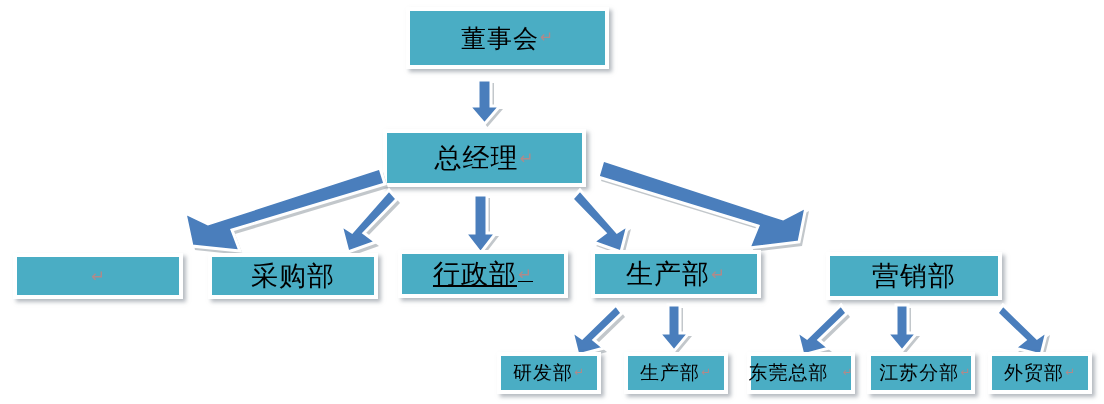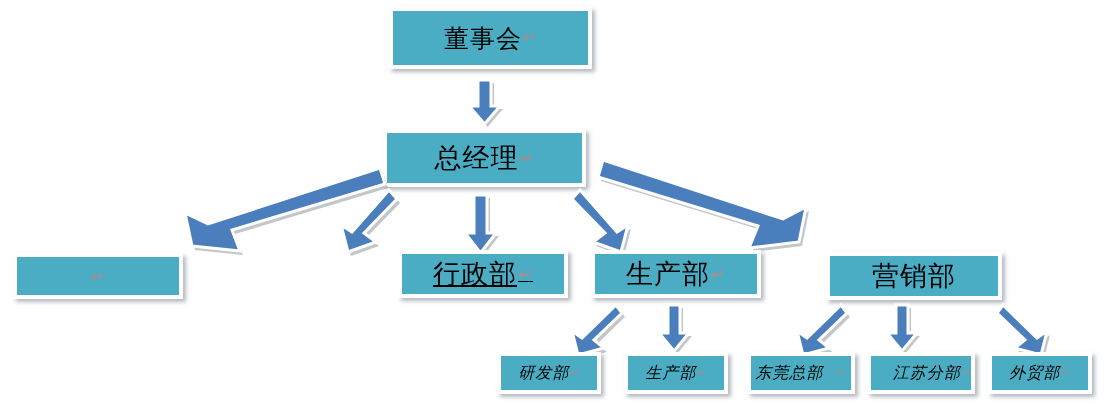--- a/index.html
+++ b/index.html
@@ -34,21 +34,21 @@
   .node .pilcrow {
     display: inline-block;
     color: #b08a8a;
     font-size: 0.62em;
     line-height: 1;
     vertical-align: middle;
     margin-left: 1px;
   }
   .node.lvl1 { font-size: 25px; }
   .node.lvl2 { font-size: 27px; }
-  .node.lvl3 { font-size: 16px; font-style: italic; }
+  .node.lvl3 { font-size: 19px; }
 
   .arrow {
     position: absolute;
     overflow: visible;
   }
   .arrow svg { display: block; overflow: visible; }
   .apoly {
     fill: #4a7ebc;
     stroke: #ffffff;
     stroke-width: 3;
@@ -56,21 +56,21 @@
   }
   .ashadow {
     fill: rgba(120,130,140,0.45);
   }
 </style>
 </head>
 <body>
 
 <div id="canvas">
 
-  <div class="node lvl1" style="left:389px; top:7px; width:203px; height:62px;justify-content:center;">
+  <div class="node lvl1" style="left:406px; top:7px; width:203px; height:62px;justify-content:center;">
     <span class="lbl">董事会</span>
       <span class="pilcrow">↵</span>
   </div>
 
   <div class="arrow" style="left:466px; top:80px; width:40px; height:46px;">
     <svg width="40" height="46" viewBox="0 0 40 46">
       <g class="ashadow" transform="translate(3,3)">
         <polygon points="12,0 25,0 25,26 34,26 18.5,44 3,26 12,26"></polygon>
       </g>
       <polygon class="apoly" points="12,0 25,0 25,26 34,26 18.5,44 3,26 12,26"></polygon>
@@ -124,20 +124,23 @@
         <polygon points="5,0 0,17 160,66 151,88 201,82 208,47 185,59"></polygon>
       </g>
       <polygon class="apoly" points="5,0 0,17 160,66 151,88 201,82 208,47 185,59"></polygon>
     </svg>
   </div>
 
   <div class="node lvl2" style="left:13px; top:253px; width:170px; height:46px;">
       <span class="pilcrow">↵</span>
   </div>
 
+  <div class="node lvl2" style="left:208px; top:253px; width:170px; height:46px;">
+    <span class="lbl">采购部</span>
+  </div>
 
   <div class="node lvl2" style="left:398px; top:250px; width:170px; height:48px;text-decoration:underline;">
     <span class="lbl">行政部</span>
       <span class="pilcrow">↵</span>
   </div>
 
   <div class="node lvl2" style="left:591px; top:250px; width:170px; height:48px;">
     <span class="lbl">生产部</span>
       <span class="pilcrow">↵</span>
   </div>

